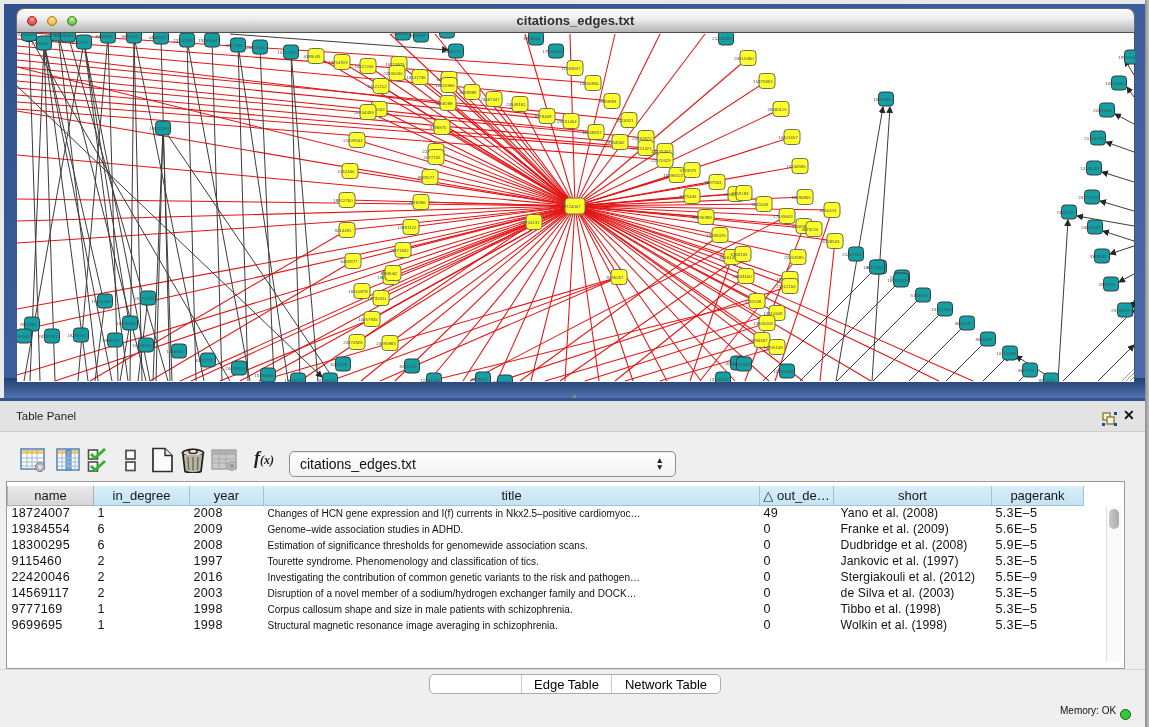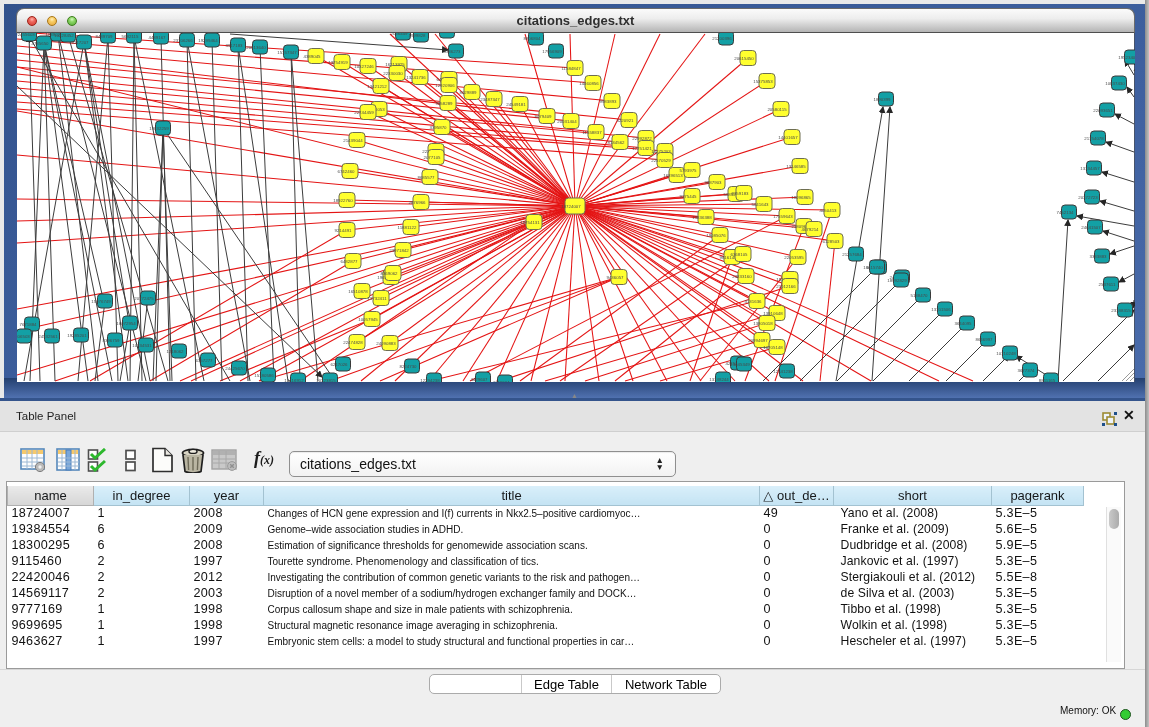--- a/index.html
+++ b/index.html
@@ -726,25 +726,25 @@
               <td class="c1">2</td>
               <td class="c2">1997</td>
               <td class="c3">Tourette syndrome. Phenomenology and classification of tics.</td>
               <td class="c4">0</td>
               <td class="c5">Jankovic et al. (1997)</td>
               <td class="c6">5.3E–5</td>
             </tr>
 <tr>
               <td class="c0">22420046</td>
               <td class="c1">2</td>
-              <td class="c2">2012</td>
+              <td class="c2">2016</td>
               <td class="c3">Investigating the contribution of common genetic variants to the risk and pathogen…</td>
               <td class="c4">0</td>
               <td class="c5">Stergiakouli et al. (2012)</td>
-              <td class="c6">5.5E–8</td>
+              <td class="c6">5.5E–9</td>
             </tr>
 <tr>
               <td class="c0">14569117</td>
               <td class="c1">2</td>
               <td class="c2">2003</td>
               <td class="c3">Disruption of a novel member of a sodium/hydrogen exchanger family and DOCK…</td>
               <td class="c4">0</td>
               <td class="c5">de Silva et al. (2003)</td>
               <td class="c6">5.3E–5</td>
             </tr>
@@ -757,29 +757,20 @@
               <td class="c5">Tibbo et al. (1998)</td>
               <td class="c6">5.3E–5</td>
             </tr>
 <tr>
               <td class="c0">9699695</td>
               <td class="c1">1</td>
               <td class="c2">1998</td>
               <td class="c3">Structural magnetic resonance image averaging in schizophrenia.</td>
               <td class="c4">0</td>
               <td class="c5">Wolkin et al. (1998)</td>
-              <td class="c6">5.3E–5</td>
-            </tr>
-<tr>
-              <td class="c0">9463627</td>
-              <td class="c1">1</td>
-              <td class="c2">1997</td>
-              <td class="c3">Embryonic stem cells: a model to study structural and functional properties in car…</td>
-              <td class="c4">0</td>
-              <td class="c5">Hescheler et al. (1997)</td>
               <td class="c6">5.3E–5</td>
             </tr>
       </tbody>
         </table>
       <div id="vscroll">
           <div class="thumb"></div>
         </div>
     </div>
     <div id="divider"></div>
     <div id="tabs">

